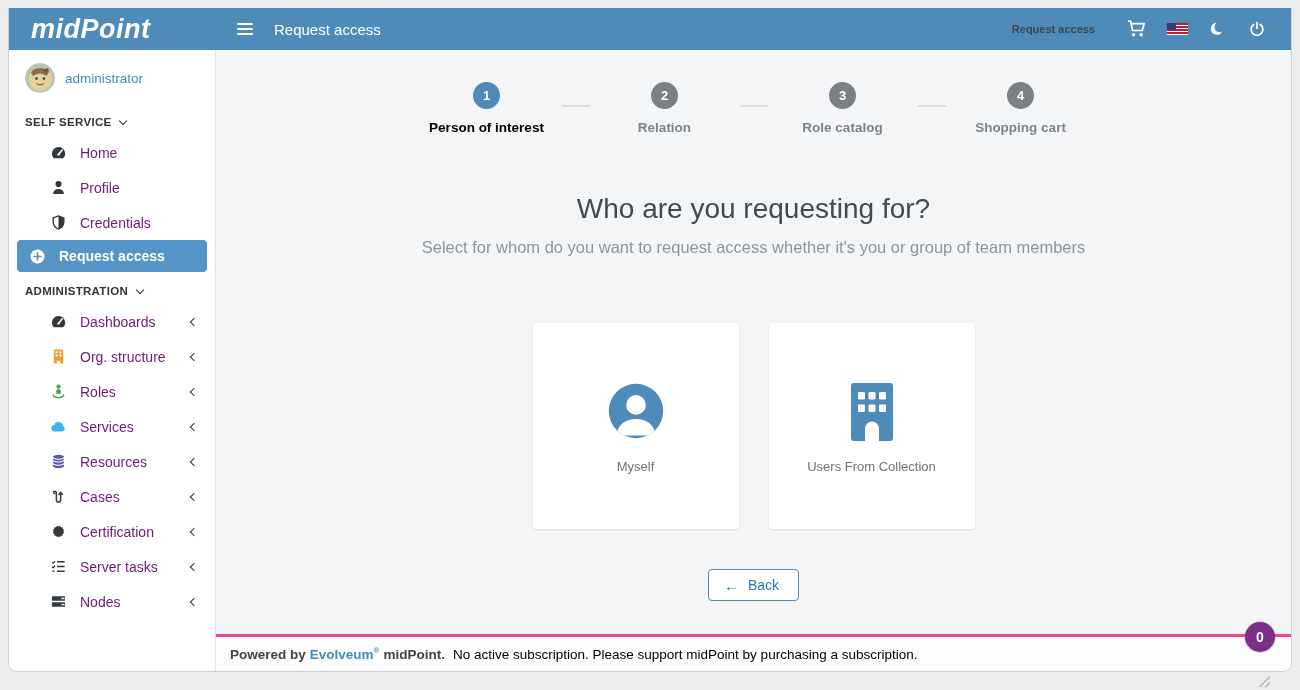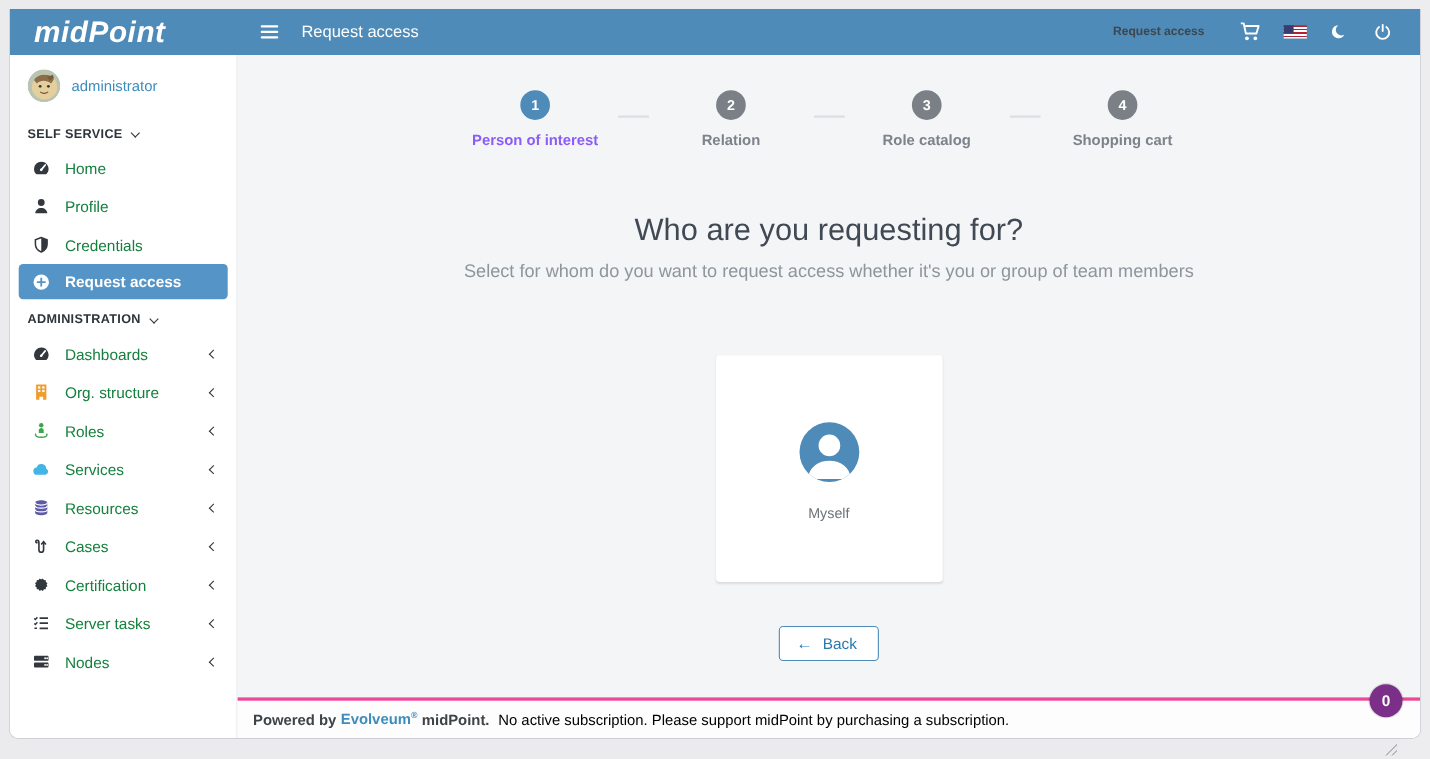--- a/index.html
+++ b/index.html
@@ -33,21 +33,21 @@
     background:#fff; border-right:1px solid #e3e6e9; overflow:hidden; }
   .user-panel { display:flex; align-items:center; gap:10px; padding:13px 16px 10px; }
   .avatar { width:30px; height:30px; border-radius:50%; overflow:hidden; flex:0 0 30px;
     cursor:pointer; }
   .username { color:#3c8dbc; font-size:13.5px; cursor:pointer; }
   .nav-hdr { display:flex; align-items:center; gap:9px; padding:13px 16px 7px;
     font-size:11.5px; font-weight:700; color:#2e353b; letter-spacing:.3px; cursor:pointer; }
   .chev-down { width:6px; height:6px; border-right:1.8px solid #2e353b;
     border-bottom:1.8px solid #2e353b; transform:rotate(45deg); margin-top:-3px; }
   .nav-item { height:35px; display:flex; align-items:center; gap:13px;
-    padding-left:19px; cursor:pointer; font-size:14px; color:#15803d; }
+    padding-left:19px; cursor:pointer; font-size:14px; color:#701a75;margin-left:21px; }
   .nav-item .nicon { width:18px; height:18px; display:flex; align-items:center;
     justify-content:center; color:#32383e; }
   .nav-item .nicon svg { width:17px; height:17px; }
   .nav-item.active { background:#5594c6; color:#fff; margin:0 8px; padding-left:11px;
     border-radius:4px; height:32px; font-weight:700; }
   .chev-left { width:6px; height:6px; border-left:1.8px solid #2e353b;
     border-bottom:1.8px solid #2e353b; transform:rotate(45deg);
     margin-left:auto; margin-right:18px; }
   .c-red    { color:#dd4b39 !important; }
   .c-orange { color:#f09d2f !important; }
@@ -58,21 +58,21 @@
   
   .content { position:absolute; left:207px; top:42px; right:0; bottom:0;
     background:#f4f5f7; display:flex; flex-direction:column; align-items:center; }
   .stepper { margin-top:32px; display:flex; align-items:flex-start; }
   .step { display:flex; flex-direction:column; align-items:center; width:150px; cursor:pointer; }
   .step-circle { width:27px; height:27px; border-radius:50%; background:#7a8085; color:#fff;
     font-size:13px; font-weight:700; display:flex; align-items:center; justify-content:center; }
   .step.active .step-circle { background:#4e8bb8; }
   .step-label { margin-top:11px; font-size:13.5px; font-weight:700; color:#7c838a;
     white-space:nowrap; }
-  .step.active .step-label { color:#8b5cf6; }
+  .step.active .step-label { color:#000000; }
   .step-conn { width:28px; height:2px; background:#dcdee1; margin-top:23px; }
 
   .main-title { margin-top:58px; font-size:28px; font-weight:400; color:#414a54; }
   .main-subtitle { margin-top:13px; font-size:16.5px; color:#8d959d; }
 
   .tiles { margin-top:66px; display:flex; gap:30px; }
   .tile { width:206px; height:206px; background:#fff; border-radius:3px;
     box-shadow:0 1px 2px rgba(0,0,0,.1); display:flex; flex-direction:column;
     align-items:center; cursor:pointer; color:#4e8bb8; }
   .tile-icon { height:118px; display:flex; align-items:flex-end; justify-content:center; }
@@ -351,20 +351,36 @@
                 </defs>
             <circle cx="32" cy="32" r="29" fill="currentColor"></circle>
             <g clip-path="url(#ucclip)" fill="#fff">
               <circle cx="32" cy="25.5" r="10.5"></circle>
               <path d="M11 58c1.5-12 10.5-17.5 21-17.5S51.5 46 53 58z"></path>
             </g>
           </svg>
         </div>
         <div class="tile-label">Myself</div>
       </div>
+      <div class="tile">
+        <div class="tile-icon">
+          <svg width="52" height="58" viewBox="0 0 52 58" fill="currentColor">
+            <path d="M8 0h36a3 3 0 0 1 3 3v52a3 3 0 0 1-3 3H33V45.5a7 7 0 0 0-14 0V58H8a3 3 0 0 1-3-3V3a3 3 0 0 1 3-3z"></path>
+            <g fill="#fff">
+              <rect x="12" y="9" width="7" height="7.5" rx="1.2"></rect>
+                  <rect x="22.5" y="9" width="7" height="7.5" rx="1.2"></rect>
+                  <rect x="33" y="9" width="7" height="7.5" rx="1.2"></rect>
+              <rect x="12" y="21.5" width="7" height="7.5" rx="1.2"></rect>
+                  <rect x="22.5" y="21.5" width="7" height="7.5" rx="1.2"></rect>
+                  <rect x="33" y="21.5" width="7" height="7.5" rx="1.2"></rect>
+            </g>
+          </svg>
+        </div>
+        <div class="tile-label">Users From Collection</div>
+      </div>
     </div>
 
     <button class="back-btn">
       <span class="back-arrow">←</span>
       <span>Back</span>
     </button>
 
     <footer class="footer">
       <span class="f-bold">Powered by</span>
       <a class="f-link"><span>Evolveum</span><sup>®</sup></a>

